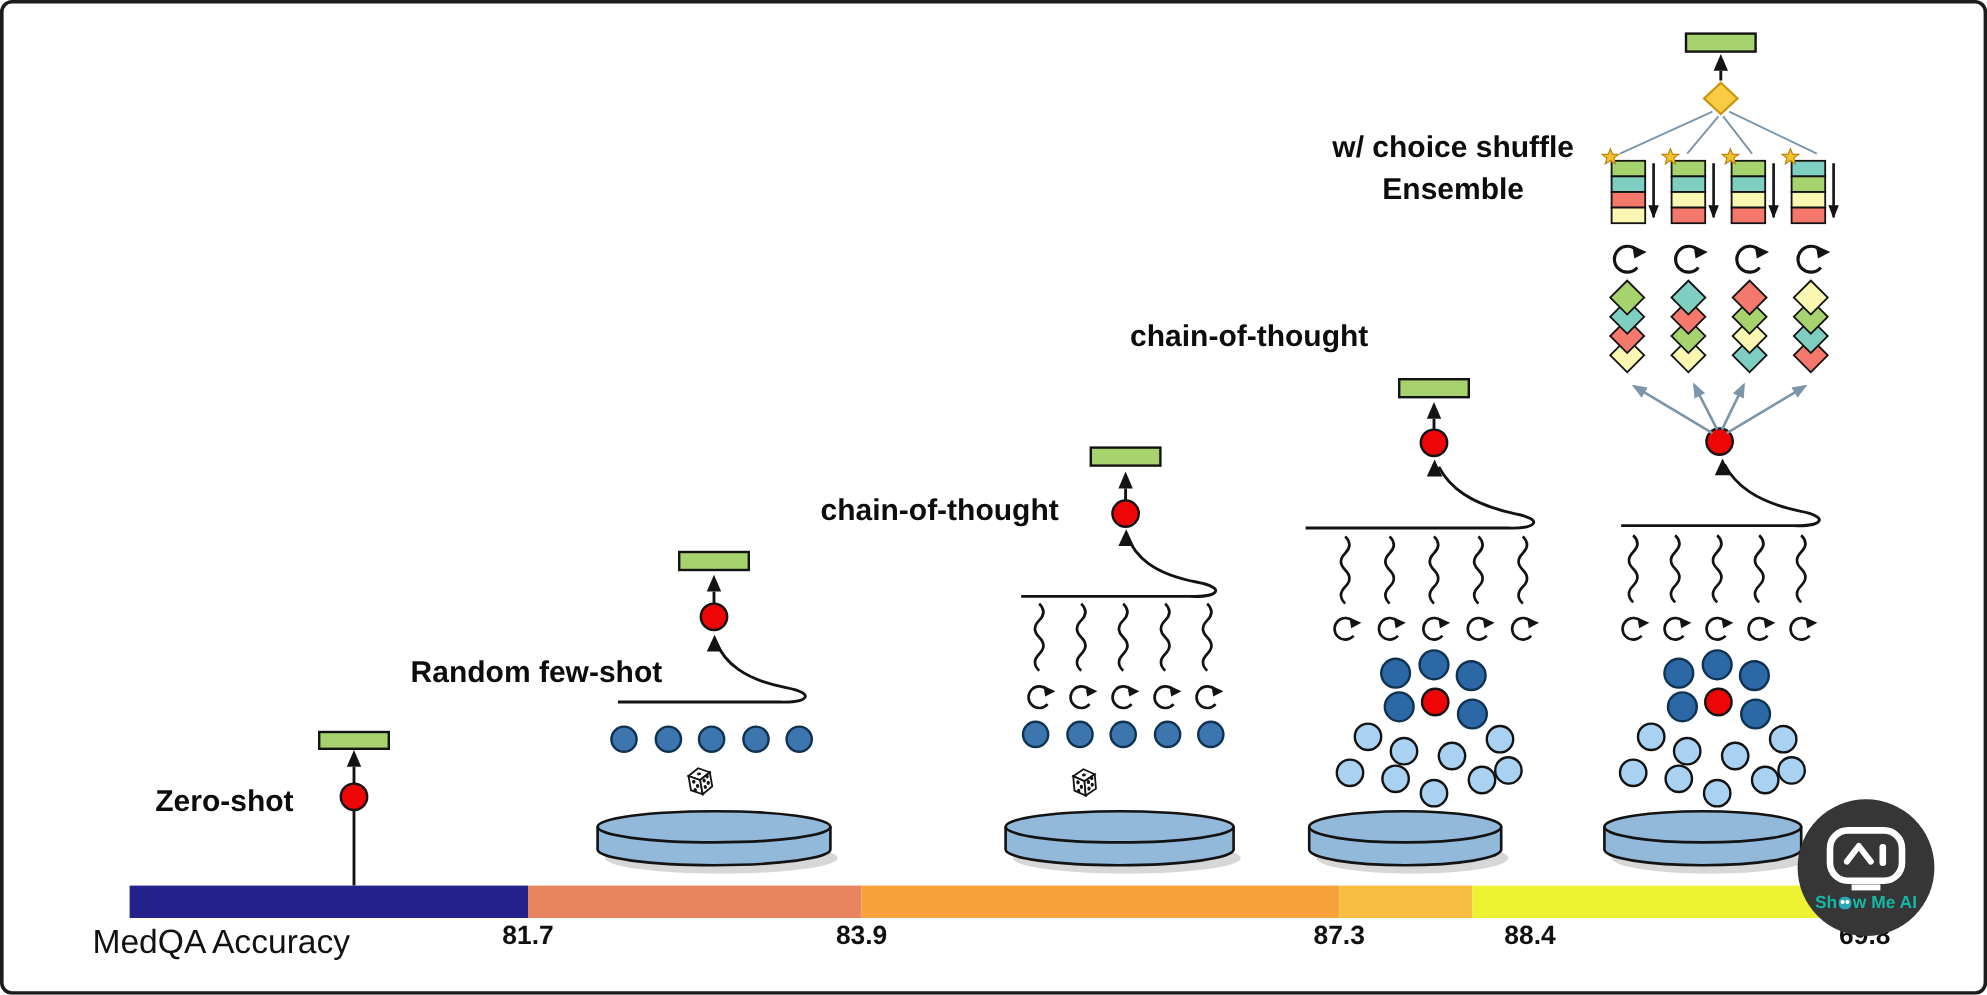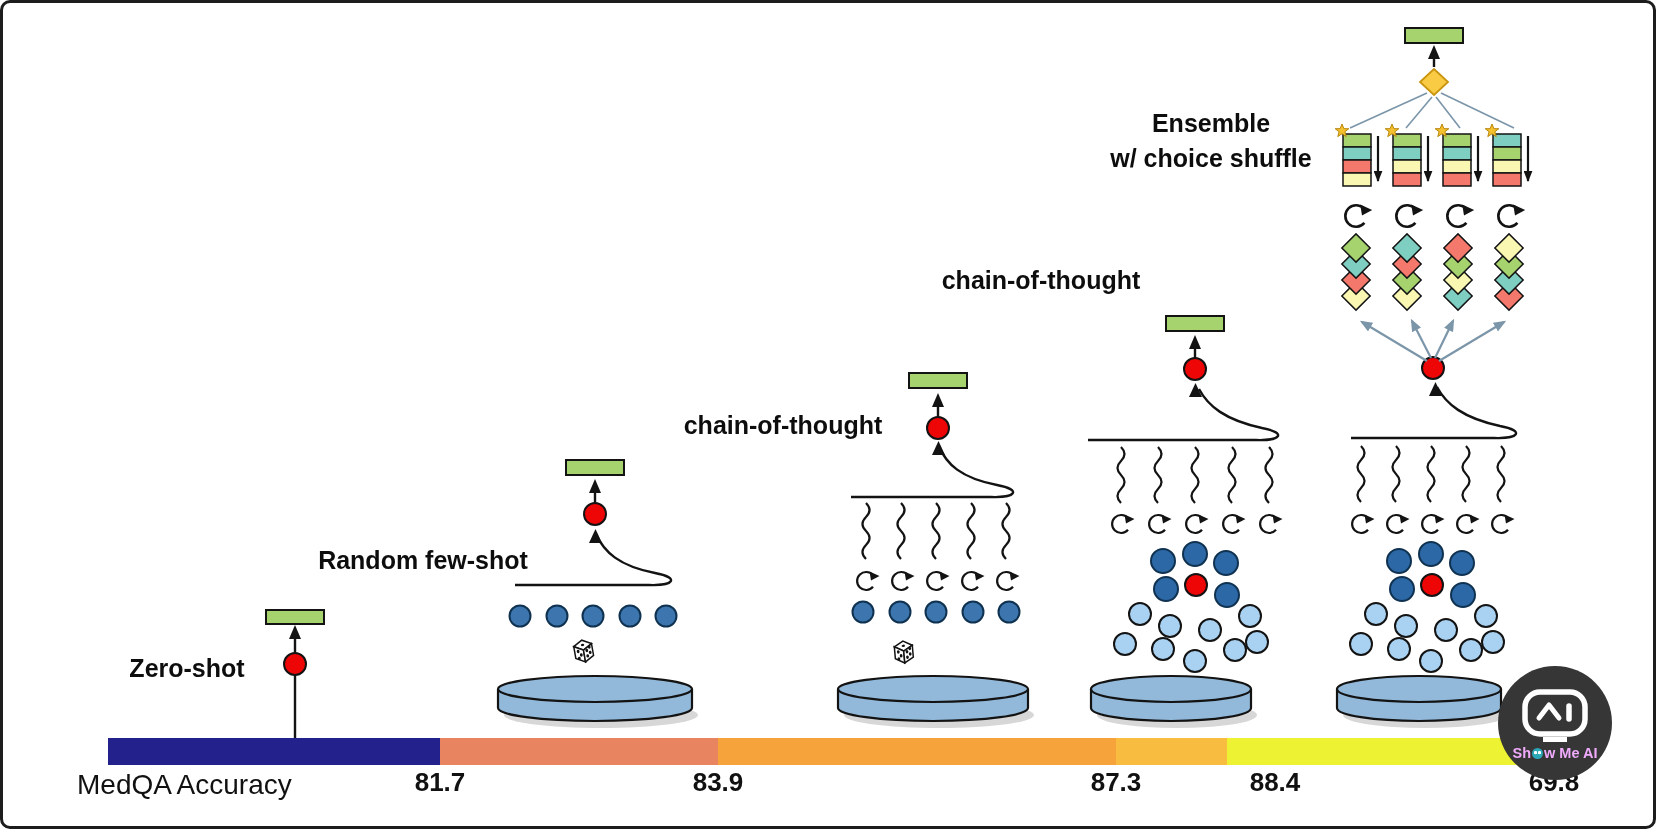--- a/index.html
+++ b/index.html
@@ -11,21 +11,21 @@
   
   #colorbar{position:absolute;left:105px;top:735px;height:27px;display:flex;z-index:1;}
   #colorbar div{height:27px;}
   .seg-navy  {width:332px;background:var(--navy,#23218C);}
   .seg-salmon{width:278px;background:var(--seg-salmon,#E8845F);}
   .seg-orange{width:398px;background:var(--seg-orange,#F6A33C);}
   .seg-amber {width:111px;background:var(--seg-amber,#F8BC41);}
   .seg-yellow{width:356px;background:var(--seg-yellow,#EDF233);}
   
   .axis-label{position:absolute;left:55px;top:766px;font-size:28px;font-weight:normal;z-index:3;margin-left:19px;}
-  .axis-num{position:absolute;top:764px;transform:translateX(-50%);font-size:26px;font-weight:bold;z-index:3;white-space:nowrap;}
+  .axis-num{position:absolute;top:764px;transform:translateX(-50%);font-size:22px;font-weight:bold;z-index:3;white-space:nowrap;}
   
   .stage-label{position:absolute;transform:translateX(-50%);text-align:center;font-weight:bold;font-size:25px;line-height:35px;white-space:nowrap;z-index:3;color:#0d0d0d;}
   .knn-l1::first-letter{font-style:italic;}
   
   #art{position:absolute;left:0;top:0;z-index:2;}
   .ink-line{stroke:var(--ink,#131313);stroke-width:2.4;fill:none;}
   .thin-line{stroke:var(--ink,#131313);stroke-width:2.2;fill:none;}
   .ink-fill{fill:var(--ink,#131313);stroke:none;}
   .box-green{fill:var(--box-green,#A7D36E);stroke:var(--ink,#131313);stroke-width:2;}
   .node-red{fill:var(--node-red,#EE0505);stroke:var(--ink,#131313);stroke-width:2;}
@@ -43,21 +43,21 @@
   .gray-line{stroke:var(--connector-gray,#7B95A9);stroke-width:1.6;fill:none;}
   .gray-arrow{stroke:var(--connector-gray,#7B95A9);stroke-width:2.2;fill:none;}
   .dice polygon{fill:#fff;stroke:var(--ink,#131313);stroke-width:1.5;}
   .dice ellipse{fill:var(--ink,#131313);stroke:none;}
   .rf path{stroke:var(--ink,#131313);stroke-width:2.2;fill:none;}
   .rf polygon{fill:var(--ink,#131313);stroke:none;}
   
   #logo{position:absolute;left:1495px;top:663px;width:114px;height:114px;border-radius:50%;
         background:var(--logo-bg,#363636);z-index:5;}
   #logo svg{position:absolute;left:0;top:0;}
-  .logo-text{position:absolute;left:0;top:79px;width:114px;text-align:center;color:#f0abfc;
+  .logo-text{position:absolute;left:0;top:79px;width:114px;text-align:center;color:#14b8a6;
              font-weight:bold;font-size:14.5px;white-space:nowrap;}
   .o-face{display:inline-block;width:11px;height:11px;border-radius:50%;vertical-align:-1px;margin:0 1px;
           background:radial-gradient(circle at 32% 42%, #fff 0 1.3px, transparent 2px),
                      radial-gradient(circle at 68% 42%, #fff 0 1.3px, transparent 2px),
                      var(--logo-teal,#2AA8B8);}
 </style>
 </head>
 <body>
 
 <div id="frame">
@@ -71,30 +71,30 @@
   </div>
 
   <div class="axis-label">MedQA Accuracy</div>
   <div class="axis-num" style="left:437px">81.7</div>
   <div class="axis-num" style="left:715px">83.9</div>
   <div class="axis-num" style="left:1113px">87.3</div>
   <div class="axis-num" style="left:1272px">88.4</div>
   <div class="axis-num" style="left:1551px">69.8</div>
 
   <div class="stage-label" style="left:184px;top:648px">Zero-shot</div>
-  <div class="stage-label" style="left:420px;top:540px">Random few-shot</div>
+  <div class="stage-label" style="left:444px;top:540px">Random few-shot</div>
   <div class="stage-label" style="left:780px;top:405px">
     <div>chain-of-thought</div>
   </div>
   <div class="stage-label" style="left:1038px;top:260px">
     <div>chain-of-thought</div>
   </div>
   <div class="stage-label" style="left:1208px;top:103px">
+    <div>w/ choice shuffle</div>
     <div>Ensemble</div>
-    <div>w/ choice shuffle</div>
   </div>
 
   <svg id="art" width="1656" height="829" viewBox="0 0 1656 829">
     <defs>
       <path id="sq" d="M0 0 Q7 7 0 14 T0 28 T0 42 T0 56" fill="none" stroke="#131313" stroke-width="2.2"></path>
       <g id="rf" class="rf">
         <path d="M7 5.8 A9 9 0 1 1 7 -5.8"></path>
         <polygon points="3.5,-9.5 13.5,-5 5,-0.5"></polygon>
       </g>
       <polygon id="st" class="star" points="0,-7 1.9,-2.3 6.8,-2.3 2.9,0.7 4.2,5.6 0,2.7 -4.2,5.6 -2.9,0.7 -6.8,-2.3 -1.9,-2.3"></polygon>

